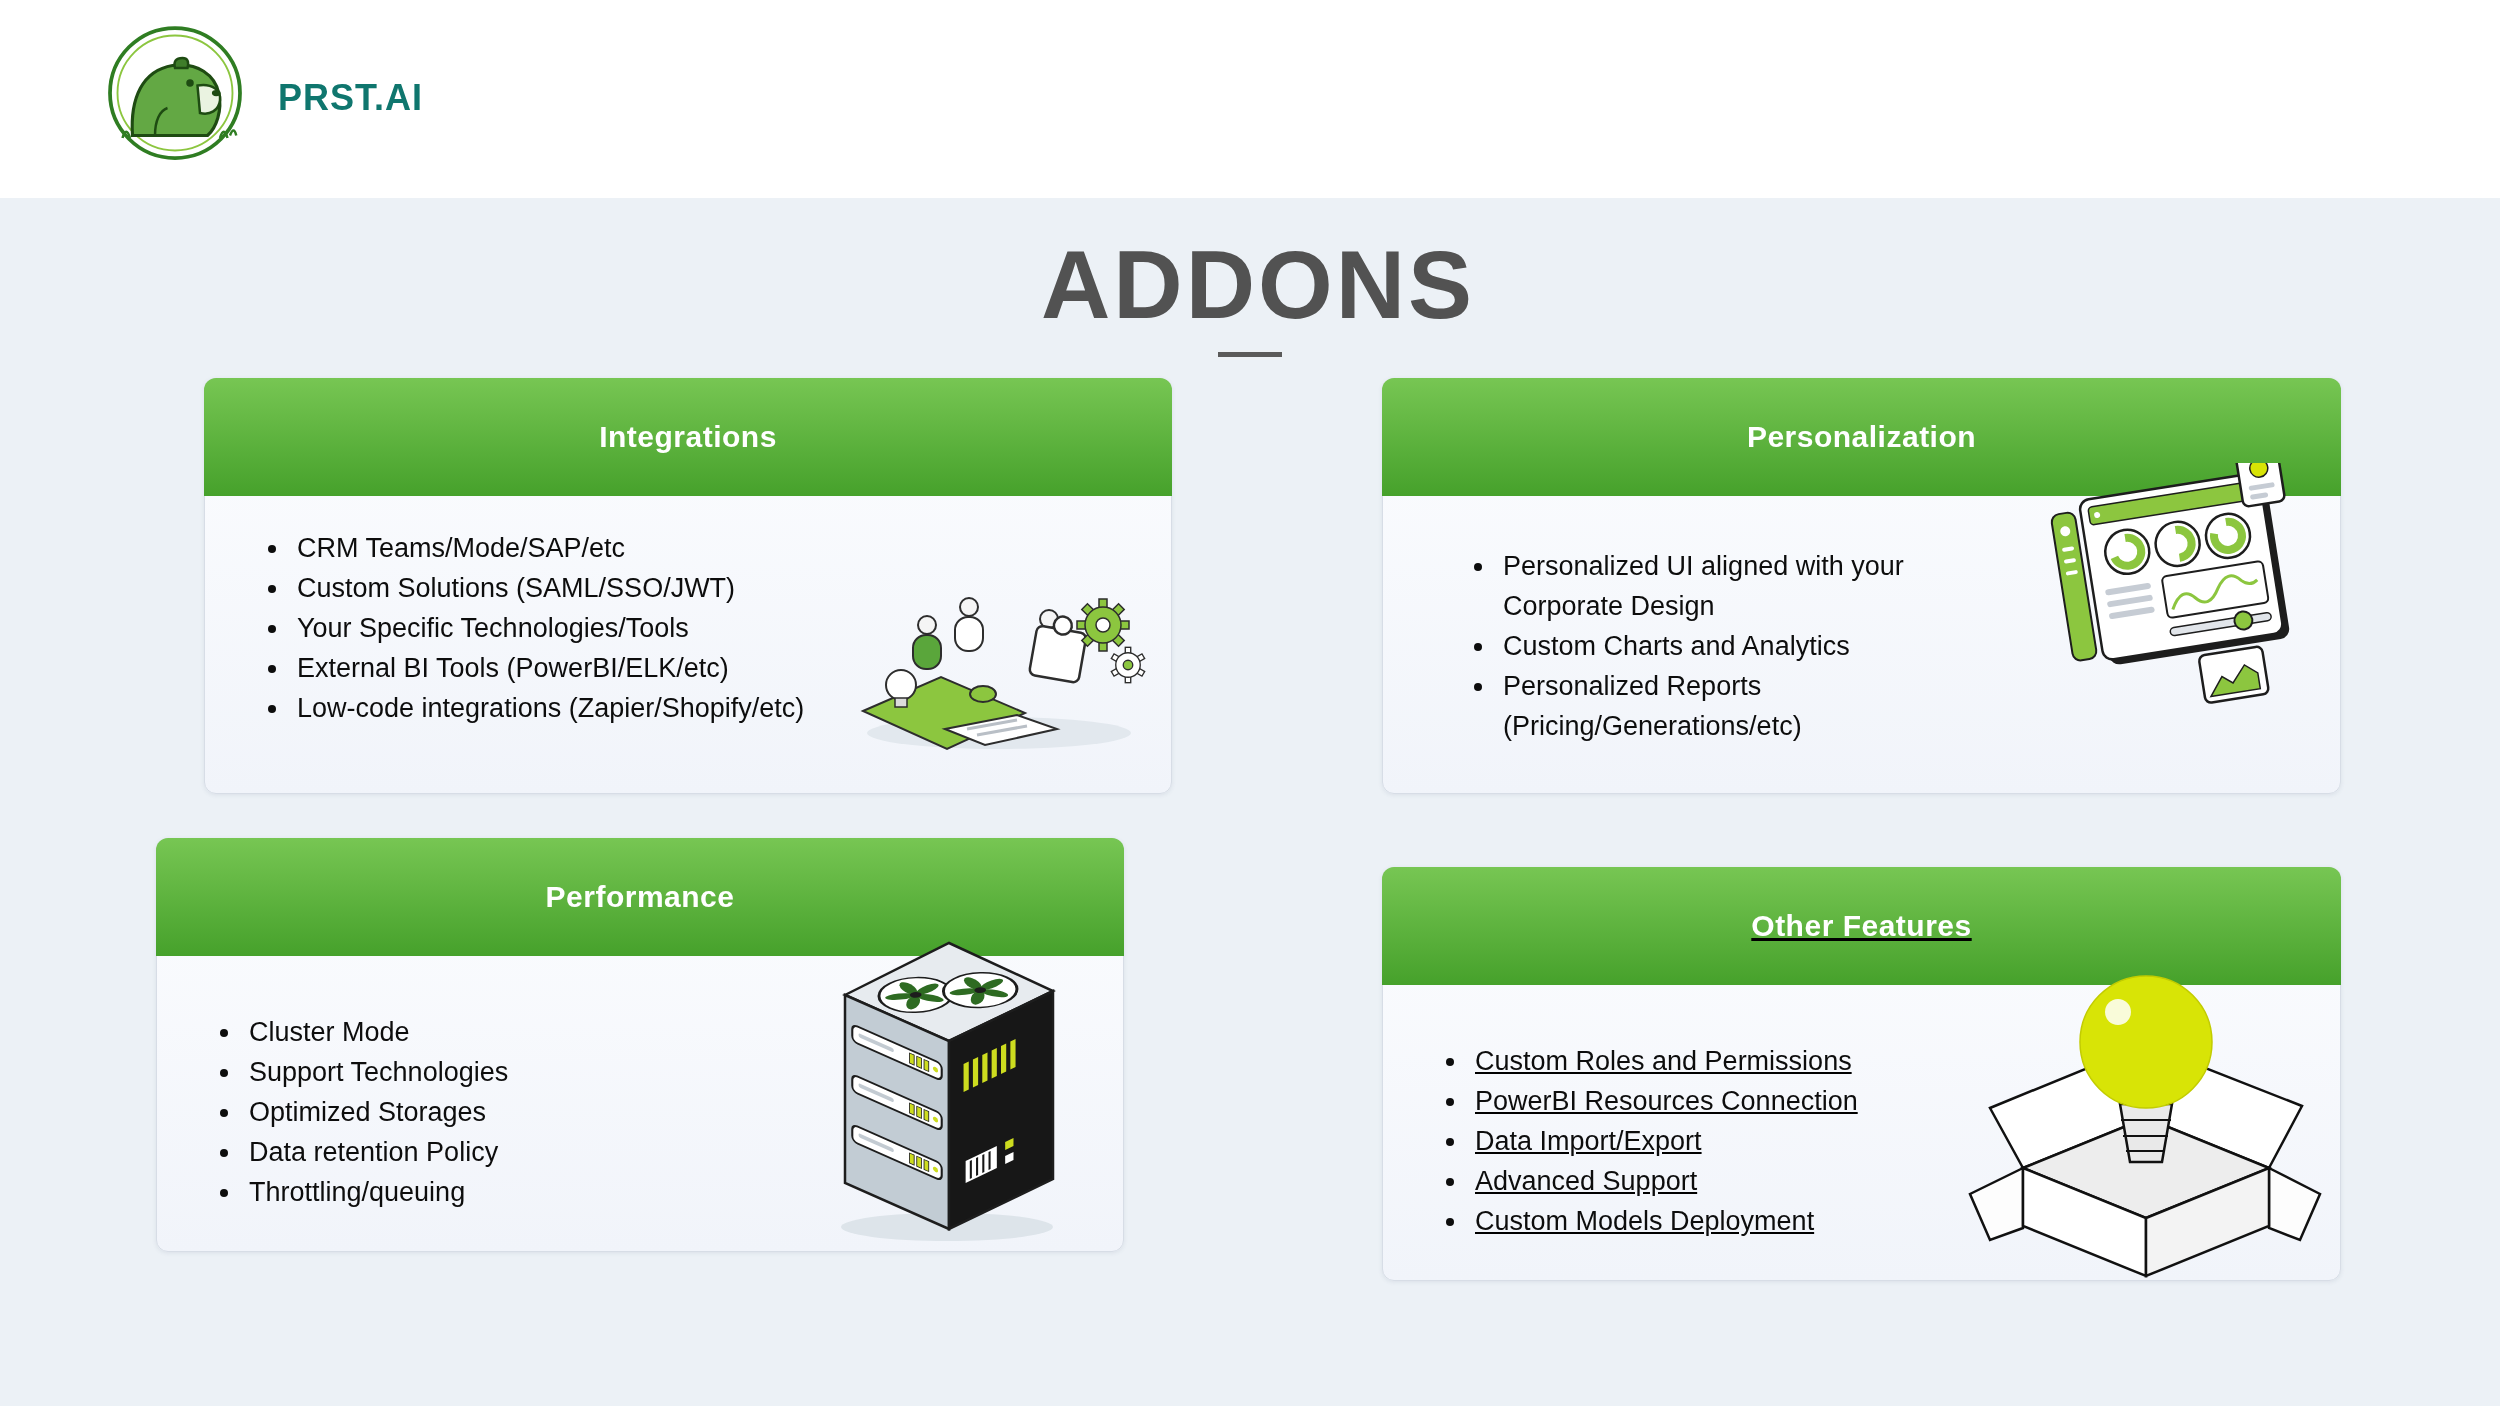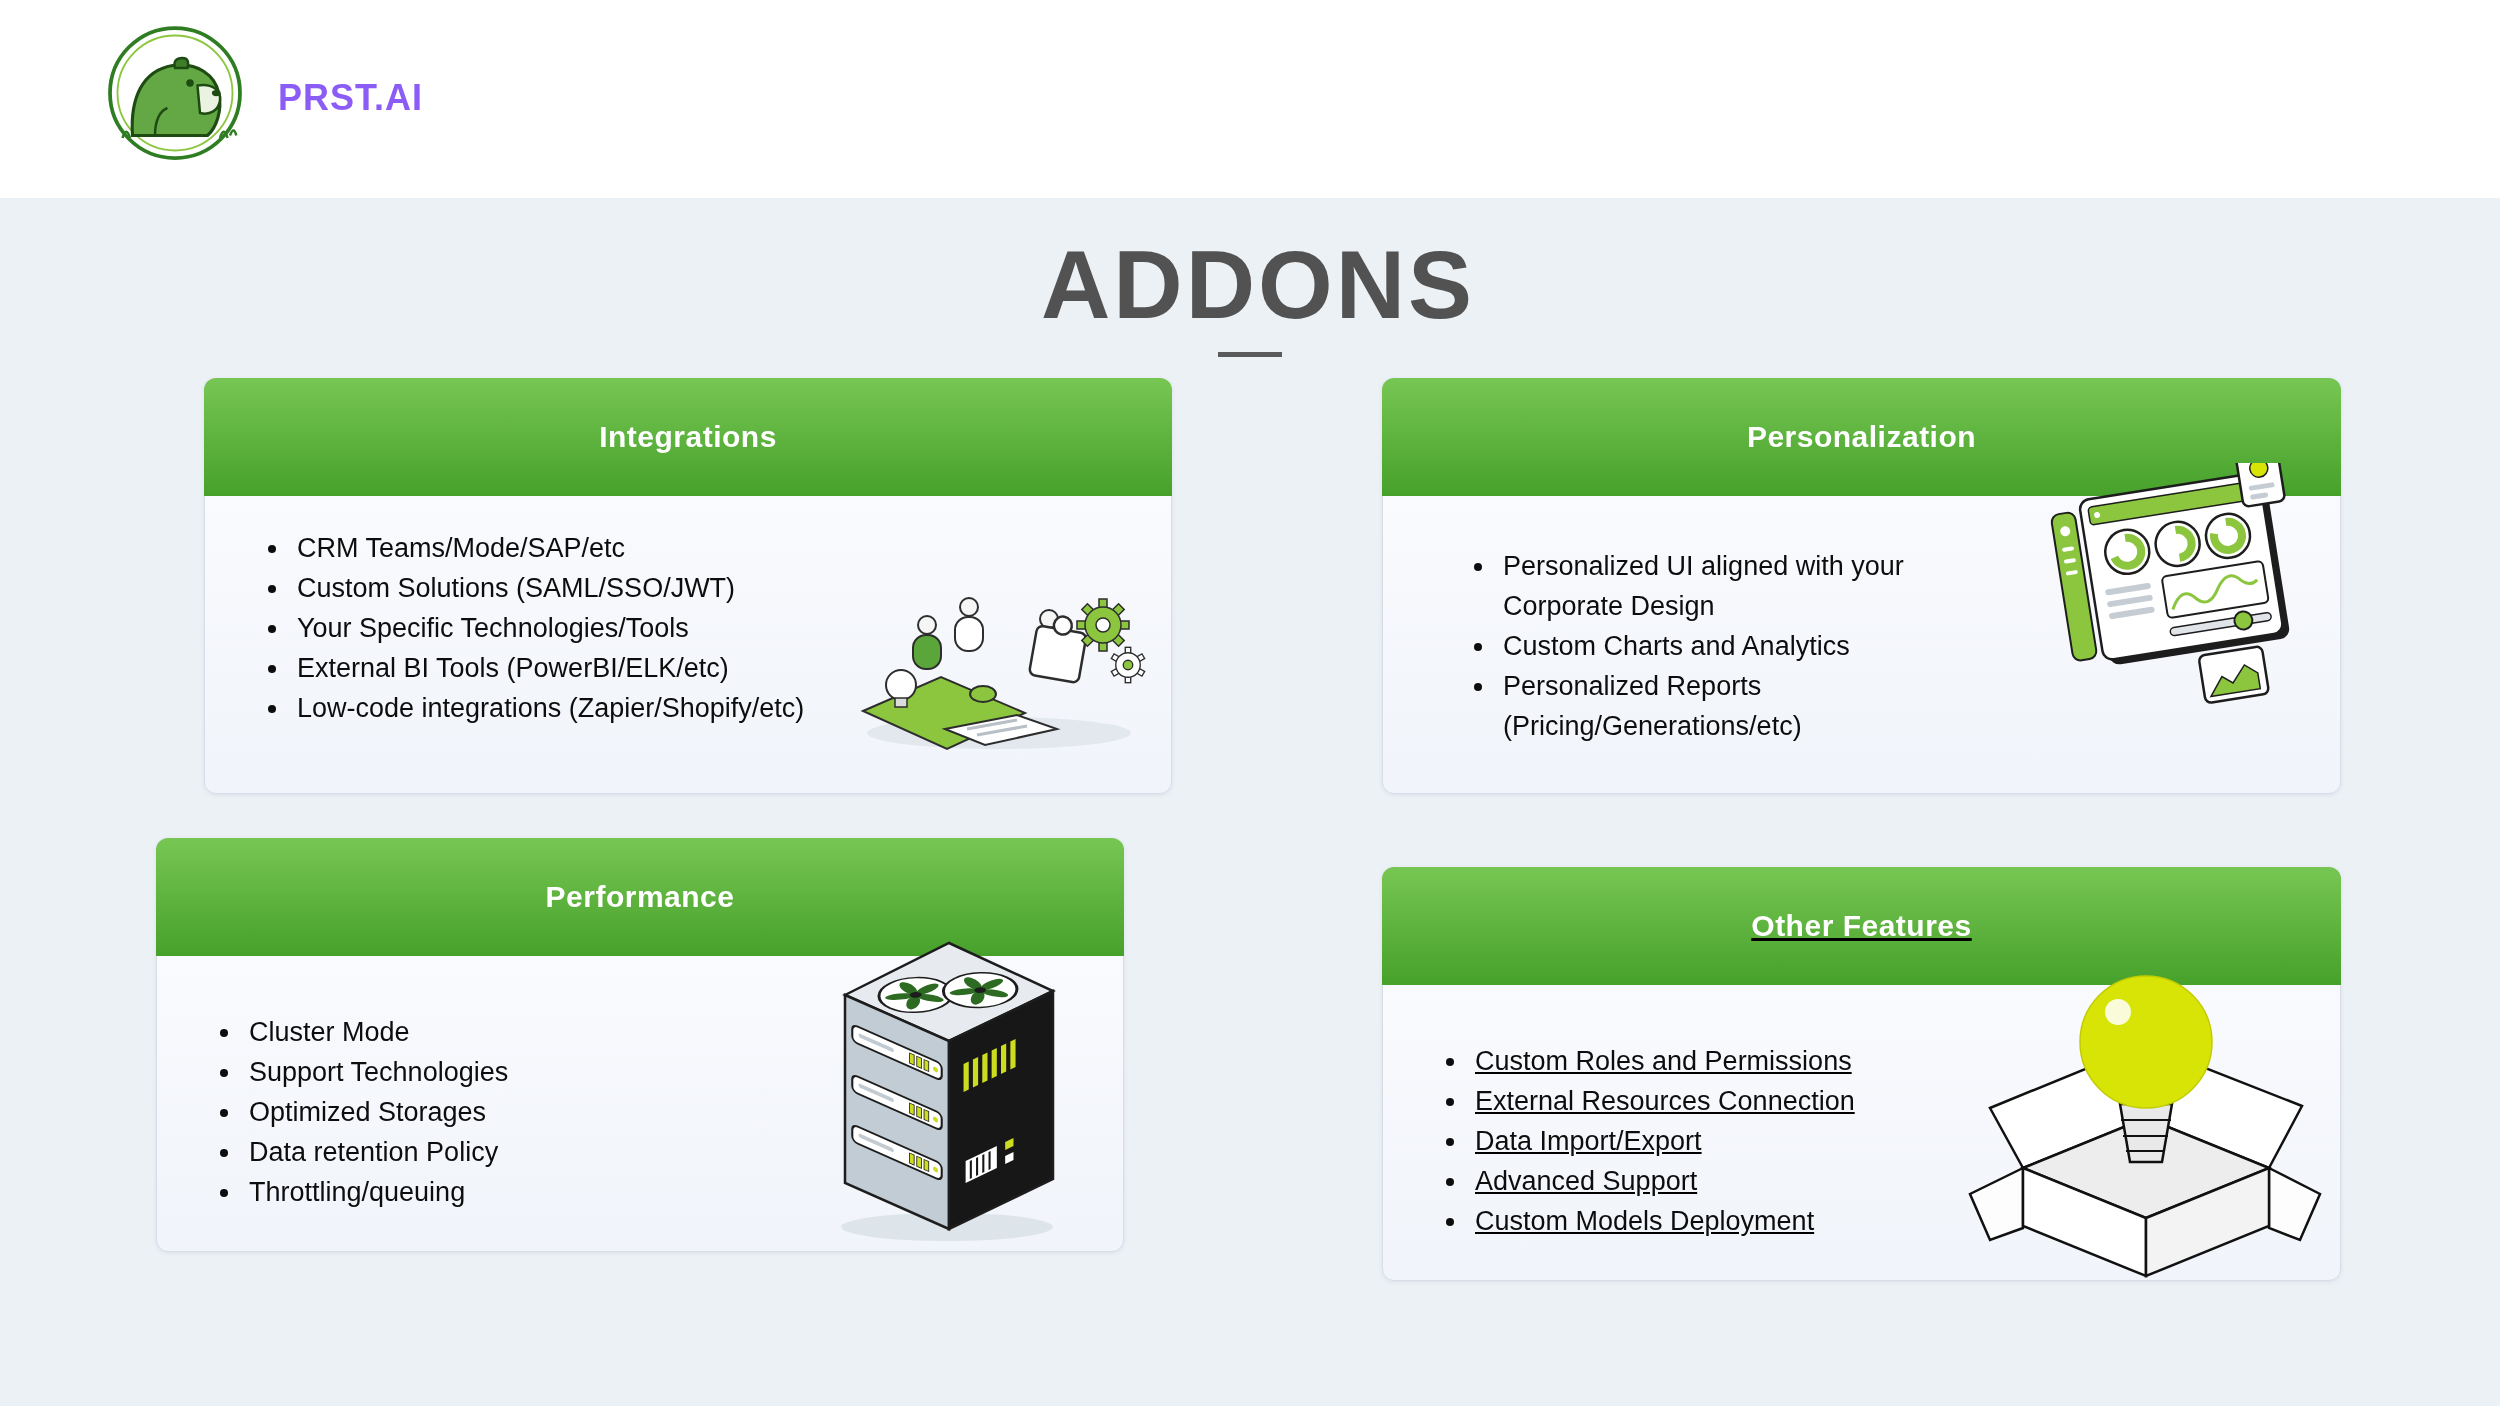--- a/index.html
+++ b/index.html
@@ -4,21 +4,21 @@
 <style>
   html,body{margin:0;padding:0;background:#ecf1f6;}
   .canvas{position:relative;width:2500px;height:1406px;background:#ecf1f6;
           font-family:"Liberation Sans",sans-serif;overflow:hidden;}
 
   
   .topbar{position:absolute;top:0;left:0;width:100%;height:198px;background:#ffffff;}
   .brand{position:absolute;left:100px;top:18px;height:160px;display:flex;align-items:center;gap:28px;}
   .brand-logo{width:150px;height:158px;}
   .brand-logo svg{width:100%;height:100%;display:block;}
-  .brand-name{font-size:36px;font-weight:bold;color:#8b5cf6;letter-spacing:1px;}
+  .brand-name{font-size:36px;font-weight:bold;color:#0f766e;letter-spacing:1px;}
 
   
   .page-title{position:absolute;top:222px;left:0;width:100%;text-align:center;margin:8px;
               font-size:96px;font-weight:bold;color:#525252;letter-spacing:3px;}
   .title-underline{position:absolute;top:352px;left:1218px;width:64px;height:5px;background:#5a5a5a;}
 
   
   .card{position:absolute;border-radius:12px;border:1px solid #d7dde6;
         background:linear-gradient(180deg,#fcfdff 0%,#f1f4fa 100%);
         box-shadow:0 1px 4px rgba(60,80,110,.10);}
@@ -264,21 +264,21 @@
           <rect x="54" y="142" width="8" height="8" fill="#ffffff"></rect>
         </g>
       </svg>
     </div>
   </section>
 
   <section class="card card-other">
     <div class="card-header">Other Features</div>
     <ul class="features">
         <li>Custom Roles and Permissions</li>
-        <li>External Resources Connection</li>
+        <li>PowerBI Resources Connection</li>
         <li>Data Import/Export</li>
         <li>Advanced Support</li>
         <li>Custom Models Deployment</li>
       </ul>
     <div class="illu illu-other">
       <svg viewBox="0 0 362 332" aria-hidden="true">
 
         <polygon points="63,222 186,172 152,112 30,162" fill="#ffffff" stroke="#111111" stroke-width="2.5"></polygon>
         <polygon points="186,172 309,222 342,160 220,112" fill="#ffffff" stroke="#111111" stroke-width="2.5"></polygon>
 

